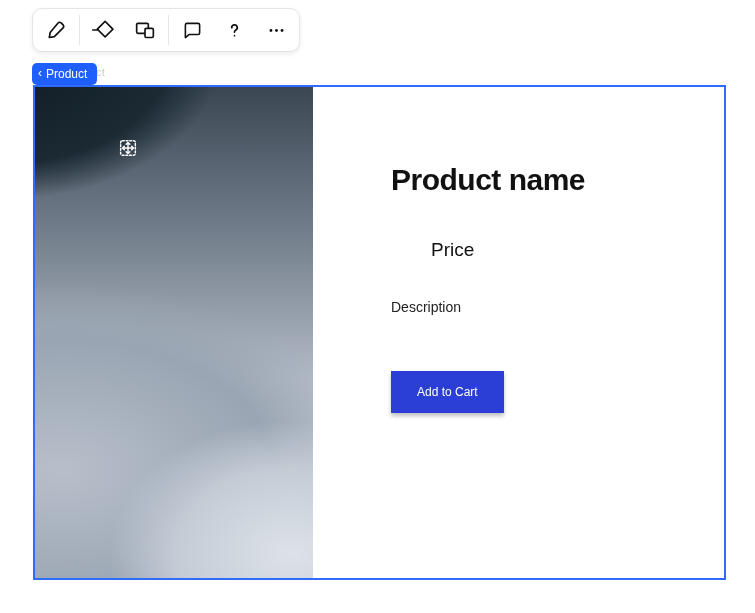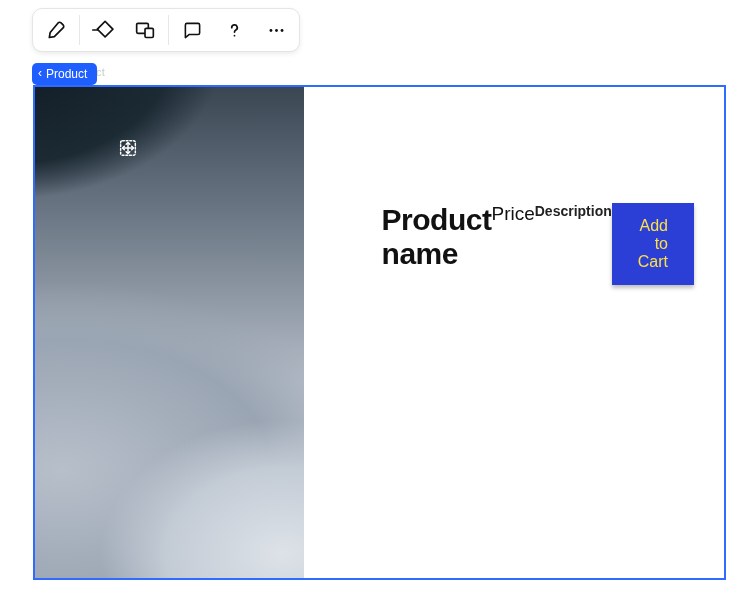--- a/index.html
+++ b/index.html
@@ -122,48 +122,49 @@
     color: #fff;
     display:flex;
     align-items:center;
     justify-content:center;
     cursor: move;
   }
 
   
   .product-info {
     flex: 1;
-    padding: 116px 30px 30px 78px;
-    display: flex;
-    flex-direction: row;
+    padding: 76px 30px 30px 78px;
+    display: flex;
+    flex-direction: column;
     align-items: flex-start;
     color: #111;
   }
   .product-title {
     font-size: 30px;
     font-weight: 800;
     letter-spacing: -0.5px;
     margin-bottom: 42px;
   }
   .product-price {
     font-size: 19px;
     font-weight: 400;
     margin-bottom: 38px;
+    margin-left: 40px;
   }
   .product-desc {
     font-size: 14px;
-    font-weight: 700;
+    font-weight: 400;
     color: #222;
     margin-bottom: 56px;
   }
   .add-cart-btn {
     background: #2b3fd6;
-    color: #fde047;
+    color: #ffffff;
     border: none;
-    font-size: 16px;
+    font-size: 12px;
     padding: 14px 26px;
     cursor: pointer;
     box-shadow: 0 3px 4px rgba(0,0,0,0.25);
     text-align: right;
   }
 </style>
 </head>
 <body>
 
 <div class="toolbar">

